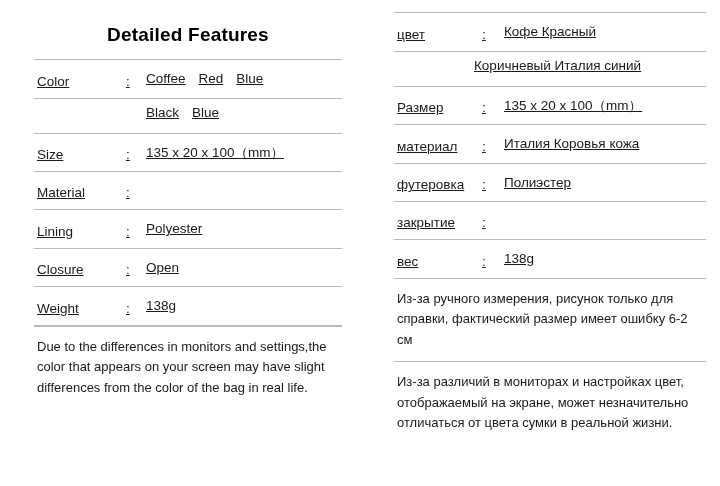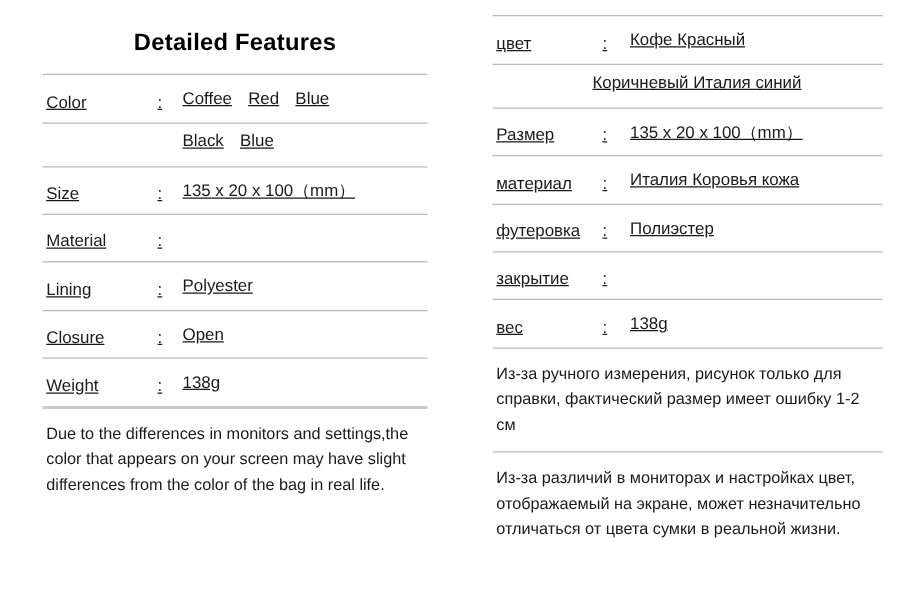--- a/index.html
+++ b/index.html
@@ -211,19 +211,19 @@
     </div>
     <div class="rule"></div>
 
     <div class="row">
       <div class="label">вес</div>
       <div class="colon">:</div>
       <div class="value">138g</div>
     </div>
     <div class="rule"></div>
 
-    <div class="note note-ru">Из-за ручного измерения, рисунок только для справки, фактический размер имеет ошибку 1-2 см</div>
+    <div class="note note-ru">Из-за ручного измерения, рисунок только для справки, фактический размер имеет ошибку 6-2 см</div>
     <div class="rule"></div>
 
     <div class="note note-ru">Из-за различий в мониторах и настройках цвет, отображаемый на экране, может незначительно отличаться от цвета сумки в реальной жизни.</div>
   </div>
 
 </div>
 
 </body></html>

